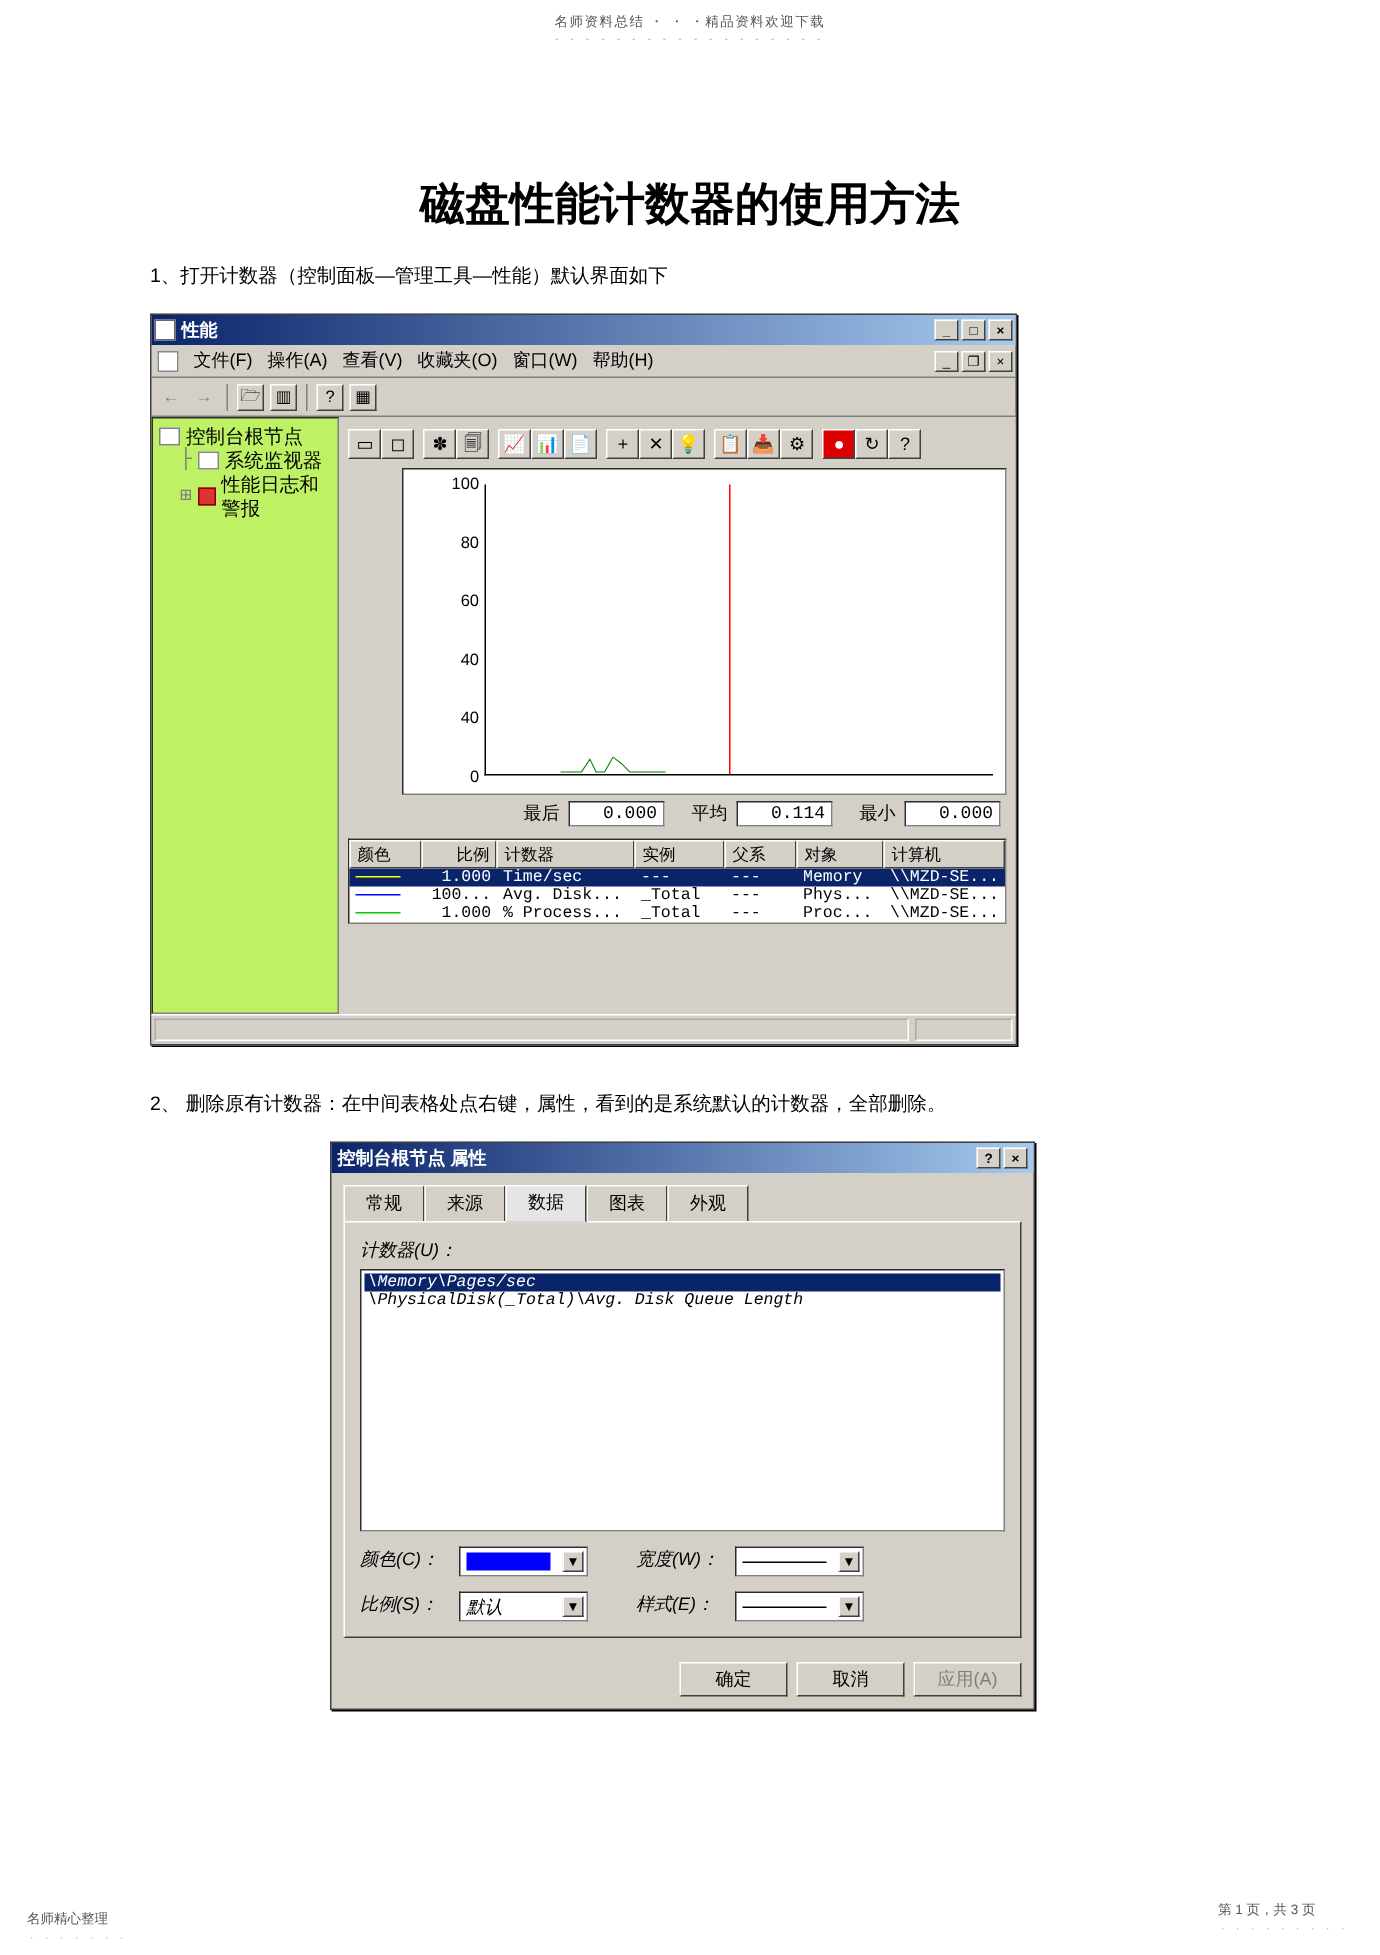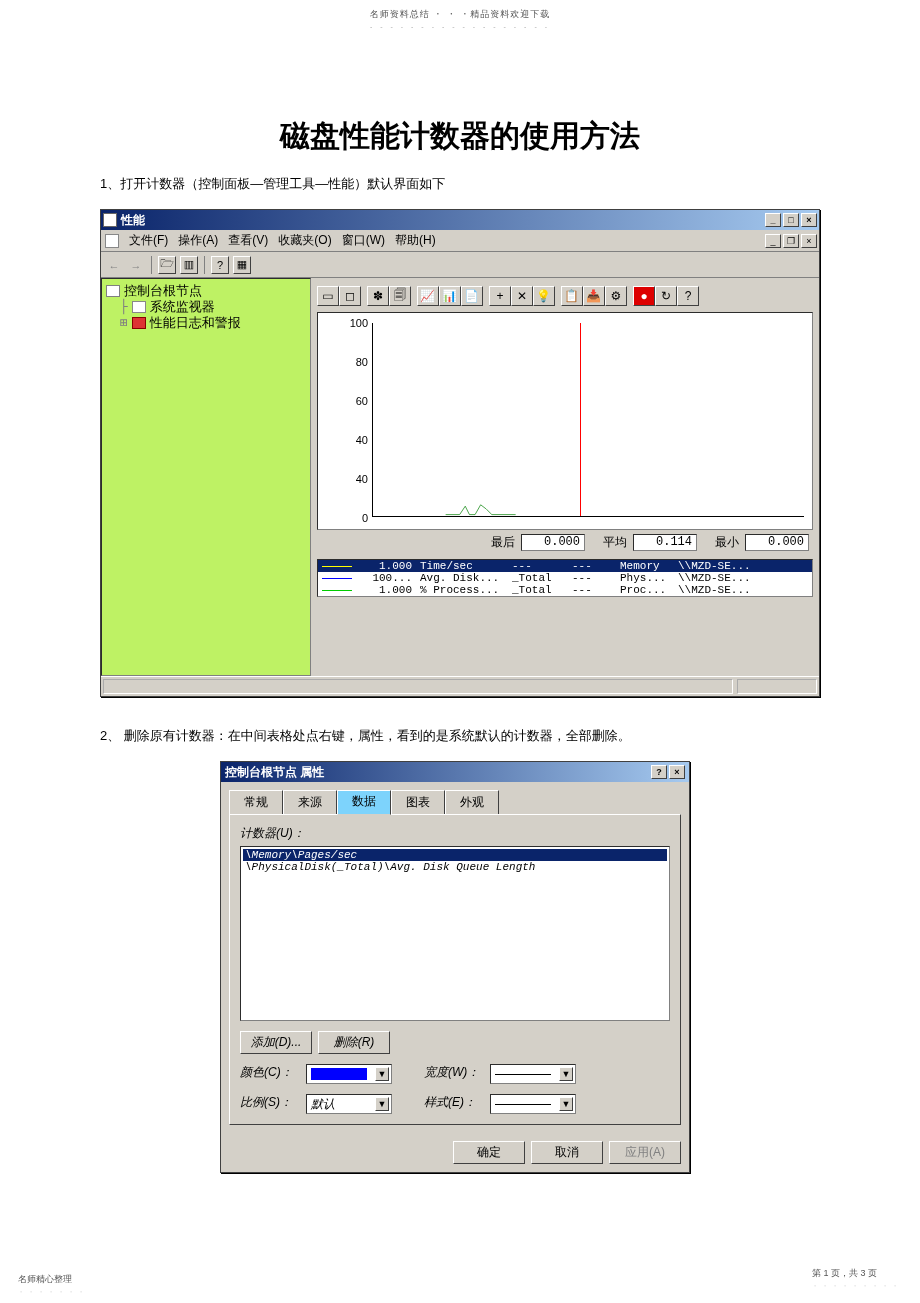--- a/index.html
+++ b/index.html
@@ -14,21 +14,21 @@
   }
   .page-header { text-align: center; padding-top: 8px; font-size: 9px; color: #555; letter-spacing: 1px; }
   .page-header-sub { text-align: center; font-size: 7px; color: #aaa; letter-spacing: 3px; margin-top: 2px; }
   .main-title { text-align: center; font-family: "SimHei", sans-serif; font-size: 30px; font-weight: 700; margin-top: 86px; }
   .step-text { margin: 18px 0 0 100px; font-size: 13px; }
   .step-text2 { margin: 30px 0 0 100px; font-size: 13px; }
 
   
   .win1 {
     margin: 16px 0 0 100px;
-    width: 720px;
+    width: 578px;
     border: 1px solid #404040;
     background: #d4d0c8;
     box-shadow: 1px 1px 0 #000;
     font-family: "SimSun", Tahoma, sans-serif;
   }
   .titlebar {
     height: 20px;
     background: linear-gradient(to right, #0a246a, #a6caf0);
     color: #fff;
     display: flex;
@@ -113,20 +113,21 @@
     display: inline-flex; align-items: center; justify-content: center;
     font-size: 12px;
   }
   .tb2-gap { width: 6px; }
   .chart-box {
     margin-top: 4px;
     background: #fff;
     border: 1px inset #808080;
     flex: 0 0 218px;
     position: relative;
+    margin-left: 36px;
   }
   .y-tick { position: absolute; right: calc(100% - 50px); font-size: 11px; transform: translateY(-50%); }
   .grid-area {
     position: absolute;
     left: 54px; top: 10px; right: 8px; bottom: 12px;
     border-left: 1px solid #000;
     border-bottom: 1px solid #000;
   }
   .red-line { position: absolute; top: 0; bottom: 0; left: 48%; width: 1px; background: #f00; }
   .wave { position: absolute; bottom: 0; left: 10%; width: 30%; height: 14px; }
@@ -199,21 +200,21 @@
   }
   .titlebar2 .spacer { flex: 1; }
   .tab-row { display: flex; margin: 8px 8px 0 8px; }
   .tab {
     padding: 3px 14px;
     border-top: 1px solid #fff; border-left: 1px solid #fff; border-right: 1px solid #404040;
     background: #d4d0c8;
     position: relative;
     font-size: 12px;
   }
-  .tab.active { background: #7dd3fc; border-bottom: 1px solid #d4d0c8; z-index: 2; margin-bottom: -1px; padding-top: 2px; padding-bottom: 4px; }
+  .tab.active { background: #e5e5e5; border-bottom: 1px solid #d4d0c8; z-index: 2; margin-bottom: -1px; padding-top: 2px; padding-bottom: 4px; }
   .tab-body {
     margin: 0 8px 8px 8px;
     border-top: 1px solid #fff; border-left: 1px solid #fff;
     border-right: 1px solid #404040; border-bottom: 1px solid #404040;
     padding: 10px;
     font-style: italic;
   }
   .field-label { margin-bottom: 4px; }
   .listbox {
     width: 100%;
@@ -370,20 +371,29 @@
       </div>
       <div class="stats-row">
         <span class="stat-lbl">最后</span>
         <span class="stat-val">0.000</span>
         <span class="stat-lbl">平均</span>
         <span class="stat-val">0.114</span>
         <span class="stat-lbl">最小</span>
         <span class="stat-val">0.000</span>
       </div>
       <div class="counter-table">
+        <div class="ct-head">
+          <div class="ct-cell c-color">颜色</div>
+          <div class="ct-cell c-scale">比例</div>
+          <div class="ct-cell c-counter">计数器</div>
+          <div class="ct-cell c-inst">实例</div>
+          <div class="ct-cell c-parent">父系</div>
+          <div class="ct-cell c-obj">对象</div>
+          <div class="ct-cell c-comp">计算机</div>
+        </div>
         <div class="ct-row sel">
           <div class="ct-cell c-color"><span class="swatch-line" style="background:#ff0"></span></div>
           <div class="ct-cell c-scale">1.000</div>
           <div class="ct-cell c-counter">Time/sec</div>
           <div class="ct-cell c-inst">---</div>
           <div class="ct-cell c-parent">---</div>
           <div class="ct-cell c-obj">Memory</div>
           <div class="ct-cell c-comp">\\MZD-SE...</div>
         </div>
         <div class="ct-row">
@@ -427,24 +437,20 @@
     <div class="tab">来源</div>
     <div class="tab active">数据</div>
     <div class="tab">图表</div>
     <div class="tab">外观</div>
   </div>
   <div class="tab-body">
     <div class="field-label">计数器(U)：</div>
     <div class="listbox">
       <div class="row sel">\Memory\Pages/sec</div>
       <div class="row">\PhysicalDisk(_Total)\Avg. Disk Queue Length</div>
-    </div>
-    <div class="btn-row">
-      <div class="dlg-btn">添加(D)...</div>
-      <div class="dlg-btn">删除(R)</div>
     </div>
     <div class="form-row">
       <span class="lbl">颜色(C)：</span>
       <span class="combo">
         <span class="color-swatch"></span>
         <span class="arrow">▼</span>
       </span>
       <span style="width:16px"></span>
       <span class="lbl">宽度(W)：</span>
       <span class="combo">

